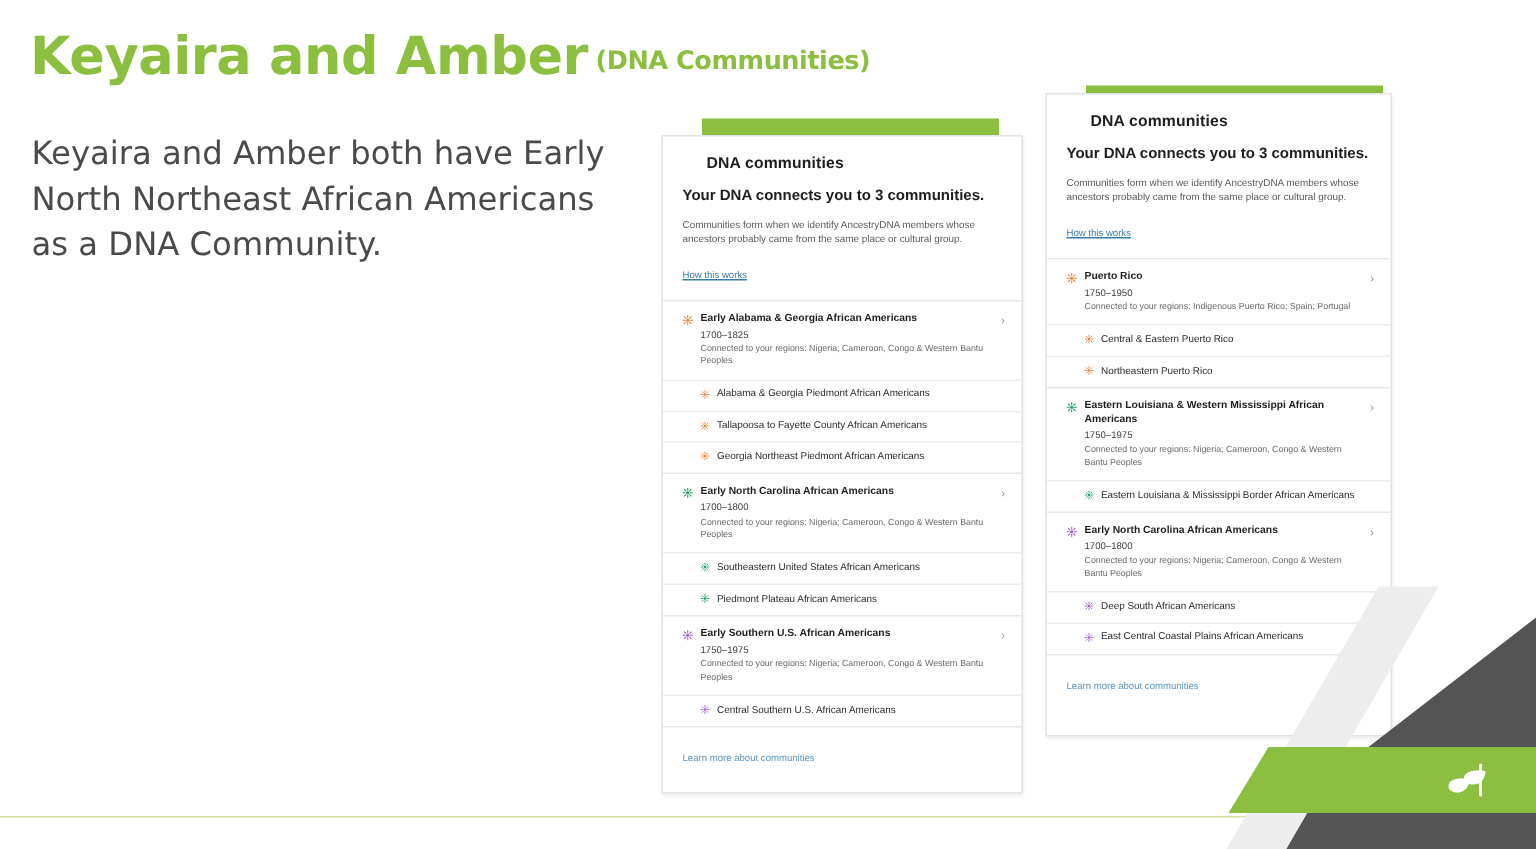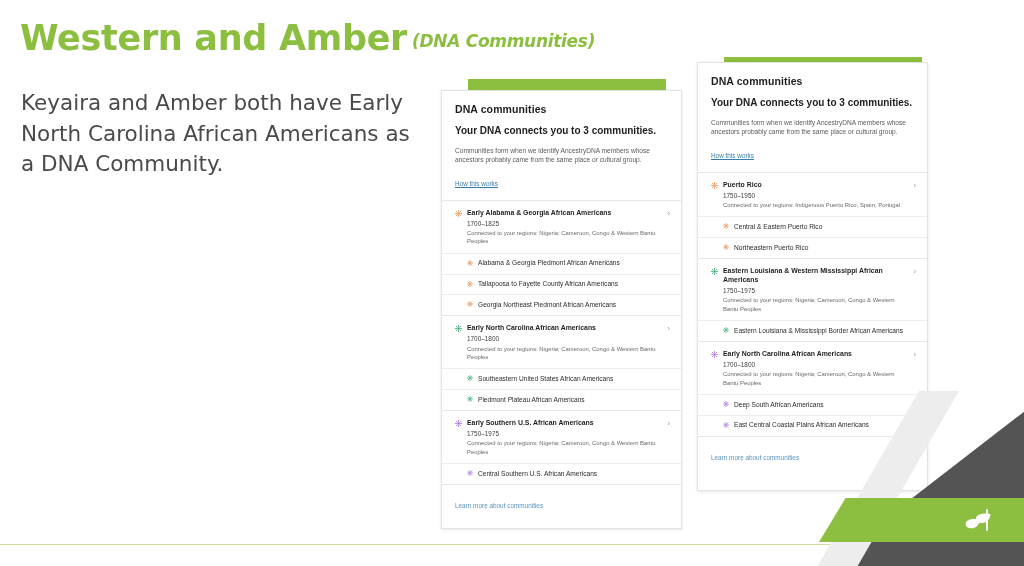--- a/index.html
+++ b/index.html
@@ -13,21 +13,21 @@
   .slide{position:absolute;inset:0;background:#fff;overflow:hidden;}
 
   
   #slide-title{
     position:absolute;left:20px;top:18px;
     font-size:35px;font-weight:bold;color:#8CBF3F;
     letter-spacing:-0.3px;white-space:nowrap;
     font-family:"DejaVu Sans","Liberation Sans",sans-serif;
   }
   #slide-title .sub{
-    font-size:17px;font-weight:bold;vertical-align:3px;margin-left:5px;font-style:italic;
+    font-size:17px;font-weight:bold;vertical-align:3px;margin-left:5px;
   }
   #slide-body{
     position:absolute;left:21px;top:88px;width:395px;
     font-size:21.5px;line-height:1.42;color:#4a4a48;
     font-family:"DejaVu Sans","Liberation Sans",sans-serif;
   }
 
   
   #bottom-rule{
     position:absolute;left:0;top:544px;width:1024px;height:1px;
@@ -65,21 +65,21 @@
 
   
   #card-left-accent{left:468px;top:79px;width:198px;height:428px;}
   #card-left{left:441px;top:90px;width:239px;height:437px;}
 
   
   #card-right-accent{left:724px;top:57px;width:198px;height:428px;}
   #card-right{left:697px;top:62px;width:229px;height:427px;}
 
   .card-head{padding:12px 13px 10px 13px;border-bottom:1px solid #e8e8e8;}
-  .card-title{font-size:10.5px;font-weight:bold;color:#1e1e1e;margin:0 0 10px 0;letter-spacing:.1px;}
+  .card-title{font-size:10.5px;font-weight:bold;color:#1e1e1e;margin:0 0 10px 16px;letter-spacing:.1px;}
   .card-sub{font-size:10px;font-weight:bold;color:#1e1e1e;margin:0 0 8px 0;line-height:1.25;}
   .card-desc{font-size:6.6px;color:#5b5b5b;line-height:1.45;margin:0 0 7px 0;}
   .card-link{font-size:6.4px;color:#3a7ca8;text-decoration:underline;display:inline-block;}
 
   .grp{border-bottom:1px solid #e8e8e8;}
   .grp-head{display:flex;align-items:flex-start;padding:8px 13px 7px 13px;position:relative;}
   .bullet{
     width:7px;height:7px;flex:0 0 7px;margin-top:1px;margin-right:5px;
   }
   .grp-texts{flex:1 1 auto;min-width:0;padding-right:10px;}
@@ -101,24 +101,24 @@
 
   .card-foot{padding:9px 13px 10px 13px;}
   .card-foot .card-link{text-decoration:none;color:#5a93c0;font-size:6.4px;}
 </style>
 </head>
 <body>
 
 <div class="slide">
 
   <div id="slide-title">
-    <span>Western and Amber</span><span class="sub">(DNA Communities)</span>
+    <span>Keyaira and Amber</span><span class="sub">(DNA Communities)</span>
   </div>
 
-  <div id="slide-body">Keyaira and Amber both have Early North Carolina African Americans as a DNA Community.</div>
+  <div id="slide-body">Keyaira and Amber both have Early North Northeast African Americans as a DNA Community.</div>
 
   <div id="card-left-accent" class="green-accent"></div>
   <div id="card-left" class="card">
       <div class="card-head"><div class="card-title">DNA communities</div><div class="card-sub">Your DNA connects you to 3 communities.</div><div class="card-desc">Communities form when we identify AncestryDNA members whose ancestors probably came from the same place or cultural group.</div><a class="card-link" href="#">How this works</a></div>
       <div class="grp">
         <div class="grp-head">
           <svg class="bullet" viewBox="0 0 16 16">
             <g stroke="#E8803A" stroke-width="1.6" stroke-linecap="round">
               <line x1="8" y1="0.8" x2="8" y2="4.2"></line>
               <line x1="8" y1="11.8" x2="8" y2="15.2"></line>

